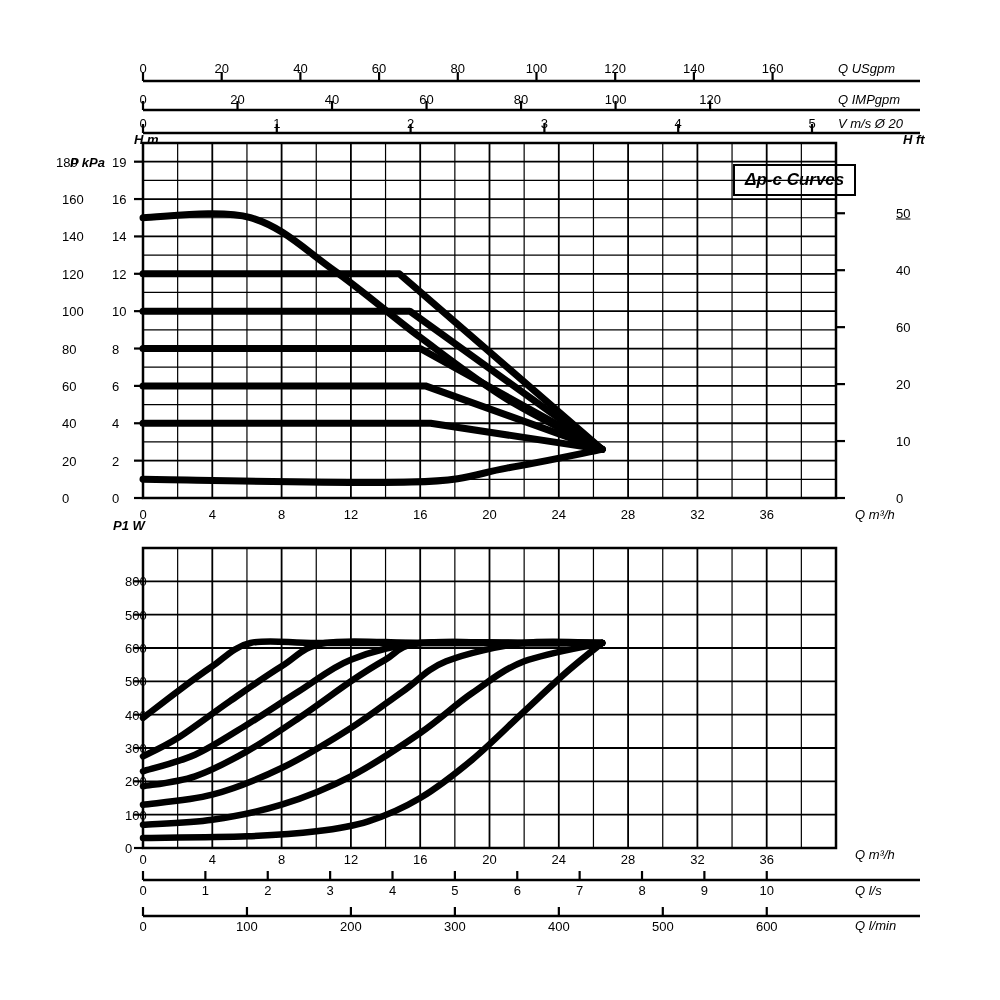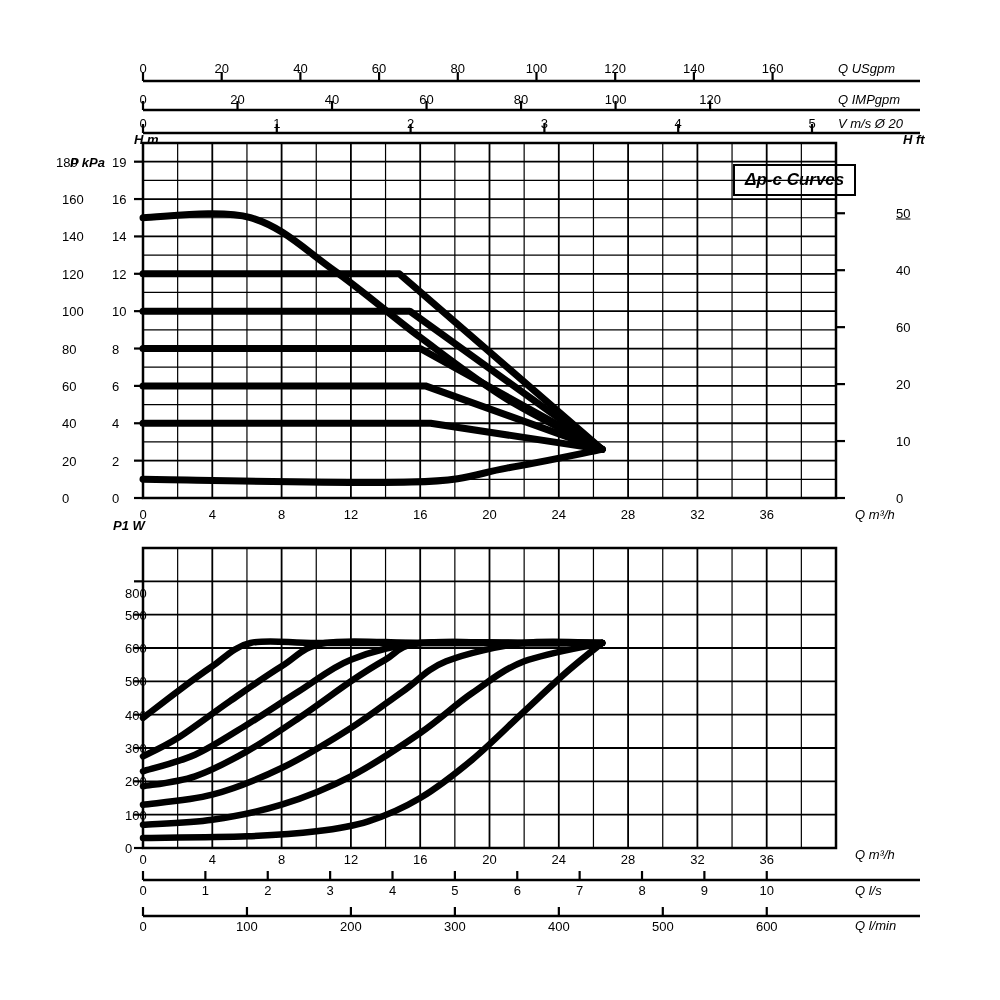--- a/index.html
+++ b/index.html
@@ -287,21 +287,21 @@
       <div class="tickl" style="left: 896px; top: 270.199px;">40</div>
       <div class="tickl" style="left: 896px; top: 213.249px; text-decoration: underline;">50</div>
       <div class="tickr" style="left: 125px; top: 848px;">0</div>
       <div class="tickr" style="left: 125px; top: 814.667px;">100</div>
       <div class="tickr" style="left: 125px; top: 781.333px;">200</div>
       <div class="tickr" style="left: 125px; top: 748px;">300</div>
       <div class="tickr" style="left: 125px; top: 714.667px;">400</div>
       <div class="tickr" style="left: 125px; top: 681.333px;">500</div>
       <div class="tickr" style="left: 125px; top: 648px;">600</div>
       <div class="tickr" style="left: 125px; top: 614.667px;">500</div>
-      <div class="tickr" style="left: 125px; top: 581.333px; margin-top: 12px;">800</div>
+      <div class="tickr" style="left: 125px; top: 581.333px;">800</div>
       <div class="tick" style="left: 143px; top: 853px;">0</div>
       <div class="tick" style="left: 212.3px; top: 853px;">4</div>
       <div class="tick" style="left: 281.6px; top: 853px;">8</div>
       <div class="tick" style="left: 350.9px; top: 853px;">12</div>
       <div class="tick" style="left: 420.2px; top: 853px;">16</div>
       <div class="tick" style="left: 489.5px; top: 853px;">20</div>
       <div class="tick" style="left: 558.8px; top: 853px;">24</div>
       <div class="tick" style="left: 628.1px; top: 853px;">28</div>
       <div class="tick" style="left: 697.4px; top: 853px;">32</div>
       <div class="tick" style="left: 766.7px; top: 853px;">36</div>

